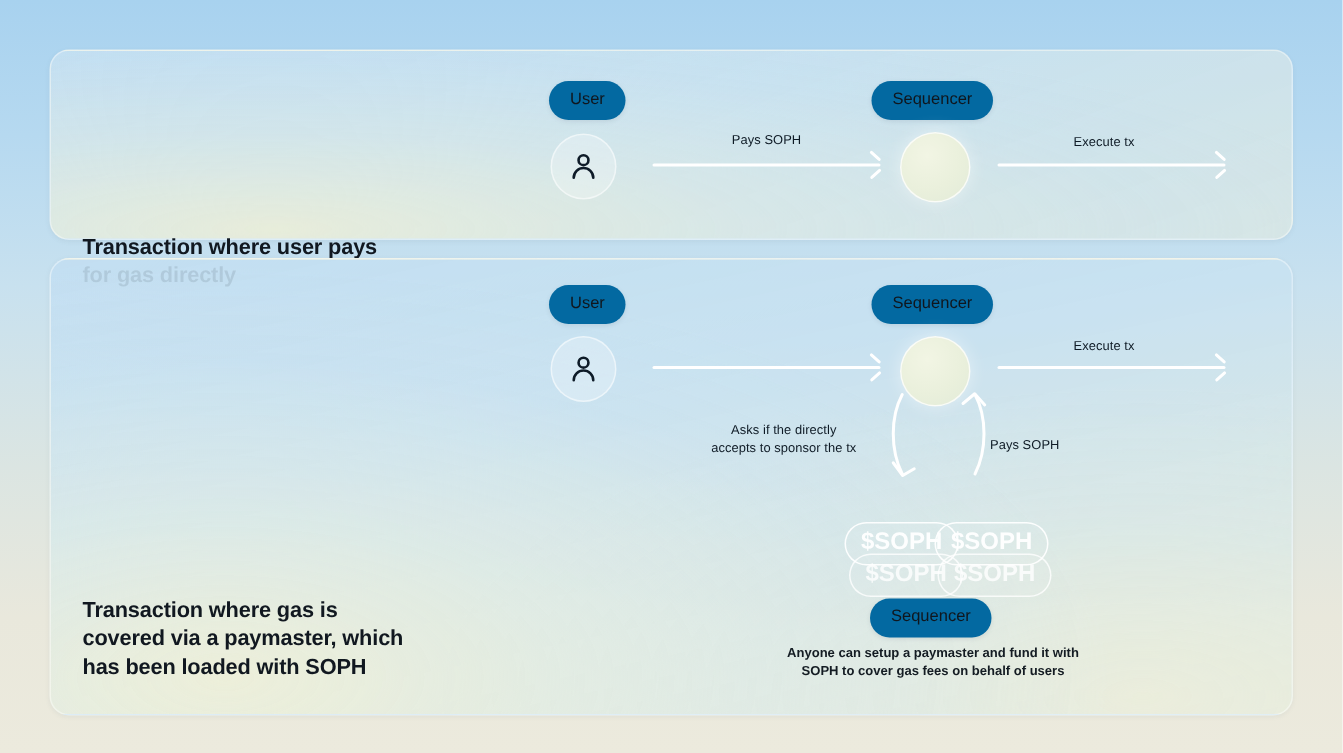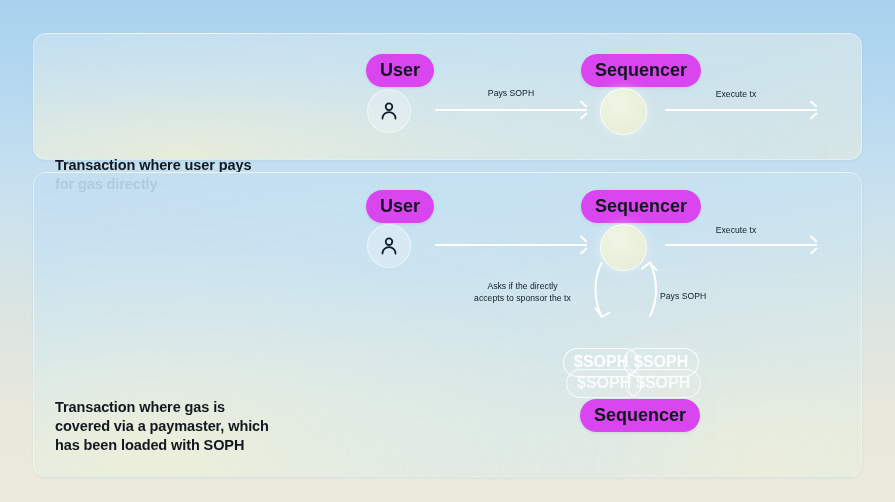--- a/index.html
+++ b/index.html
@@ -43,25 +43,25 @@
     line-height:1.30;
     letter-spacing:-0.1px;
     white-space:pre-line;
   }
   #heading-top{left:55px;top:110px;margin-top:46px;}
   #heading-bottom{left:55px;top:398px;}
 
   
   .node-pill{
     position:absolute;
-    background:#d946ef;
+    background:#0369a1;
     border-radius:999px;
     color:#10161d;
-    font-weight:bold;
-    font-size:18px;
+    font-weight:normal;
+    font-size:11px;
     line-height:1;
     padding:7px 14px 8px;
     box-shadow:0 1px 3px rgba(110,130,145,0.18);
     white-space:nowrap;
   }
 
   
   .avatar{
     position:absolute;
     width:42px;height:42px;border-radius:50%;
@@ -226,14 +226,16 @@
 
   <div class="edge-label" style="left:660px;top:291px;width:90px;text-align:left;">Pays SOPH</div>
 
   <div class="chip" style="left:563px;top:348px;">$SOPH</div>
   <div class="chip" style="left:623px;top:348px;">$SOPH</div>
   <div class="chip dim" style="left:566px;top:369px;">$SOPH</div>
   <div class="chip dim" style="left:625px;top:369px;">$SOPH</div>
 
   <div class="node-pill" style="left:580px;top:399px;">Sequencer</div>
 
+  <div id="paymasters-caption" style="left:442px;top:429px;">Anyone can setup a paymaster and fund it with
+SOPH to cover gas fees on behalf of users</div>
 
 </div>
 
 </body></html>

